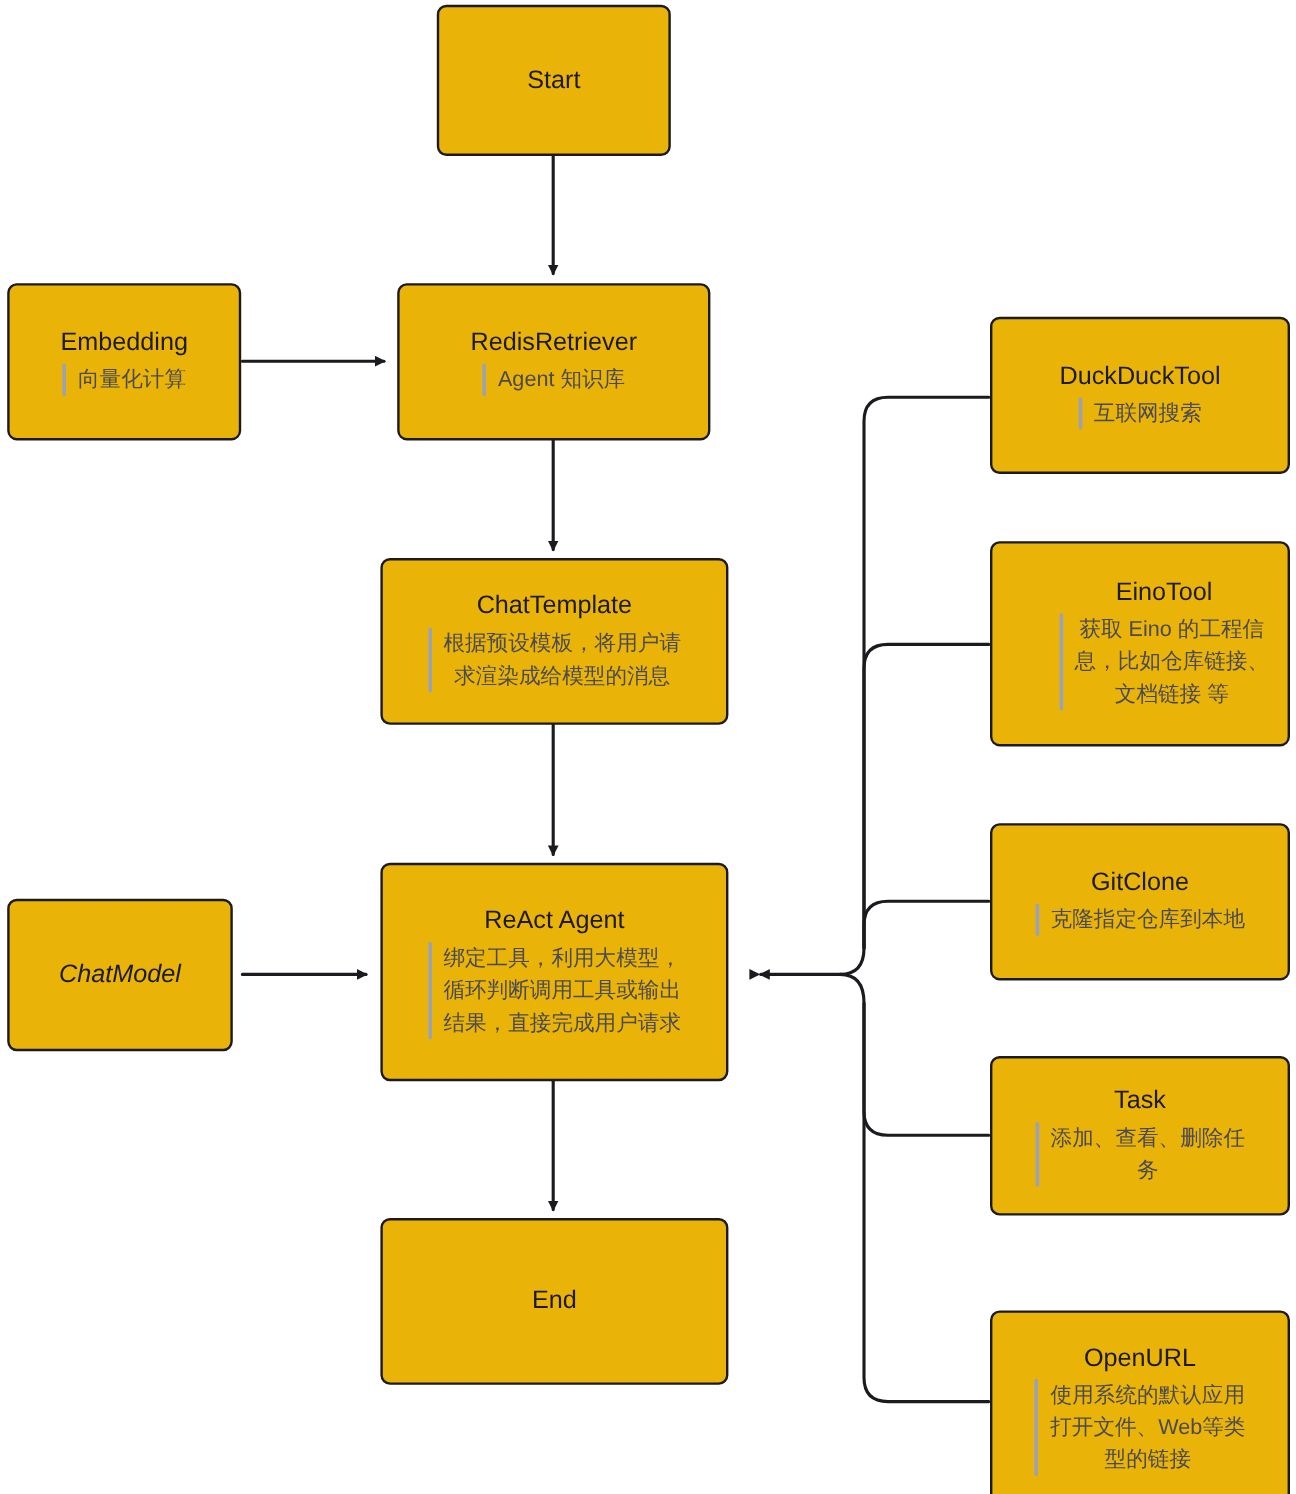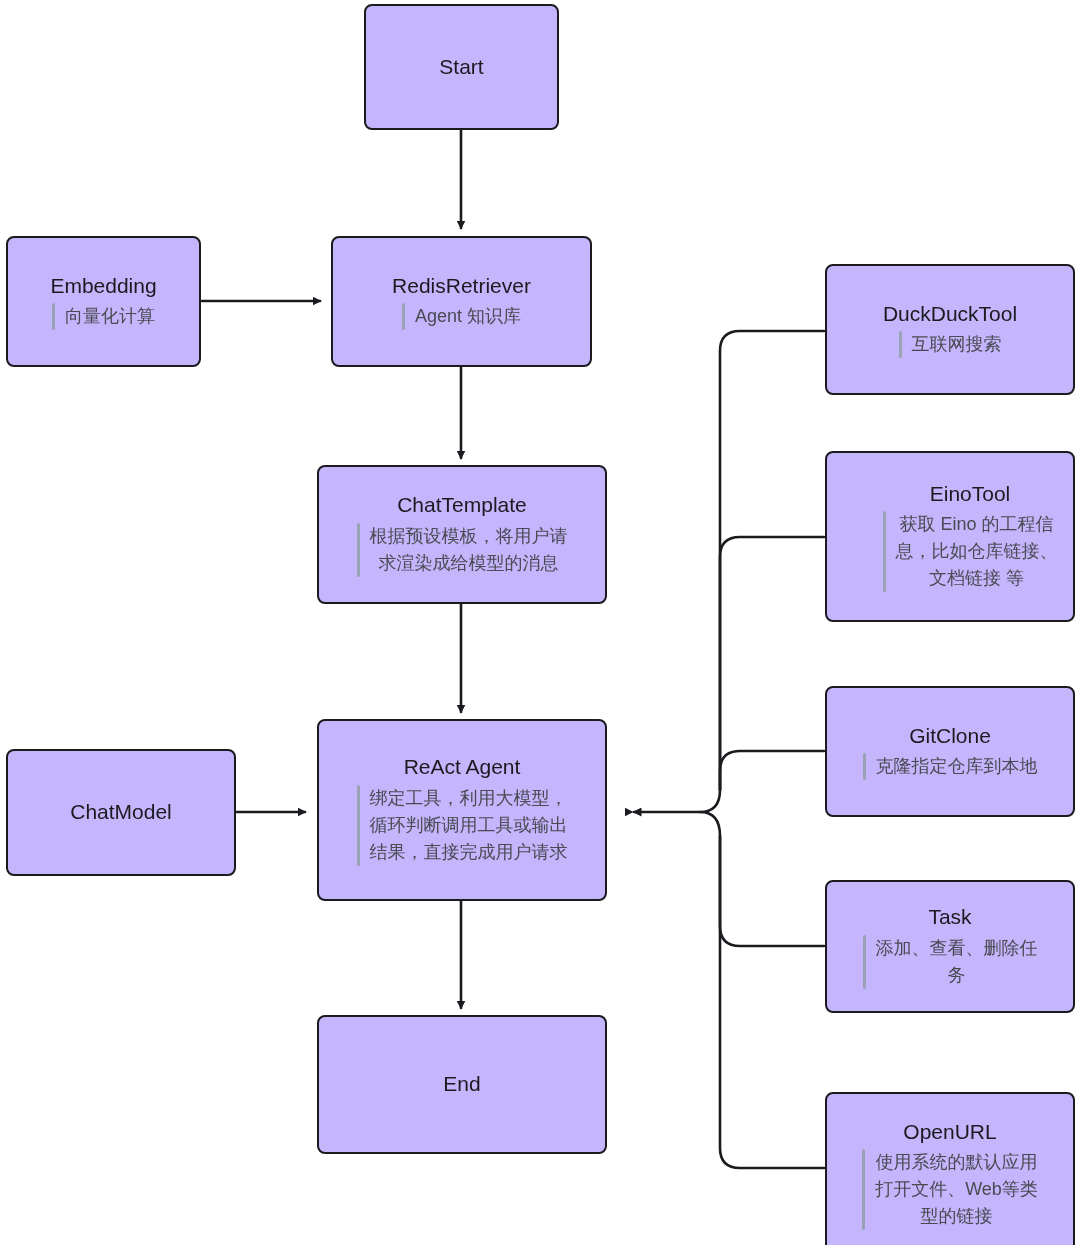--- a/index.html
+++ b/index.html
@@ -20,21 +20,21 @@
   #edges {
     position: absolute;
     left: 0;
     top: 0;
     width: 1080px;
     height: 1245px;
   }
   .node {
     position: absolute;
     box-sizing: border-box;
-    background: #c4b5fd;
+    background: #eab308;
     border: 2px solid #1b1b1f;
     border-radius: 8px;
     display: flex;
     flex-direction: column;
     align-items: center;
     justify-content: center;
     text-align: center;
     color: #1b1b1f;
     z-index: 2;
   }
@@ -125,21 +125,21 @@
 
   <div class="node" style="left:317px; top:465px; width:290px; height:139px;">
     <div class="title">ChatTemplate</div>
     <div class="desc-wrap">
       <div class="bar"></div>
       <div class="desc">根据预设模板，将用户请
 求渲染成给模型的消息</div>
     </div>
   </div>
 
-  <div class="node plain" style="left:6px; top:749px; width:230px; height:127px;">
+  <div class="node plain" style="left:6px; top:749px; width:188px; height:127px;font-style:italic;">
     <div class="title">ChatModel</div>
   </div>
 
   <div class="node" style="left:317px; top:719px; width:290px; height:182px;align-items:center;">
     <div class="title">ReAct Agent</div>
     <div class="desc-wrap">
       <div class="bar"></div>
       <div class="desc">绑定工具，利用大模型，
 循环判断调用工具或输出
 结果，直接完成用户请求</div>

